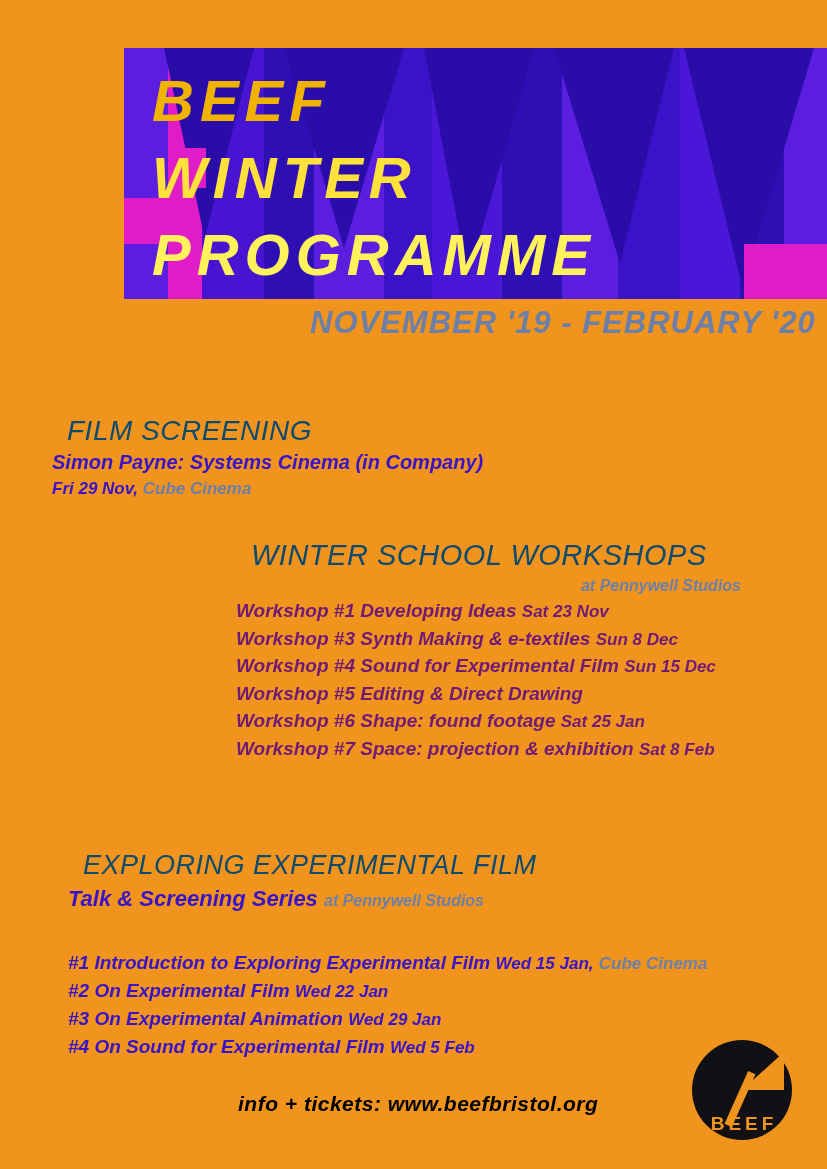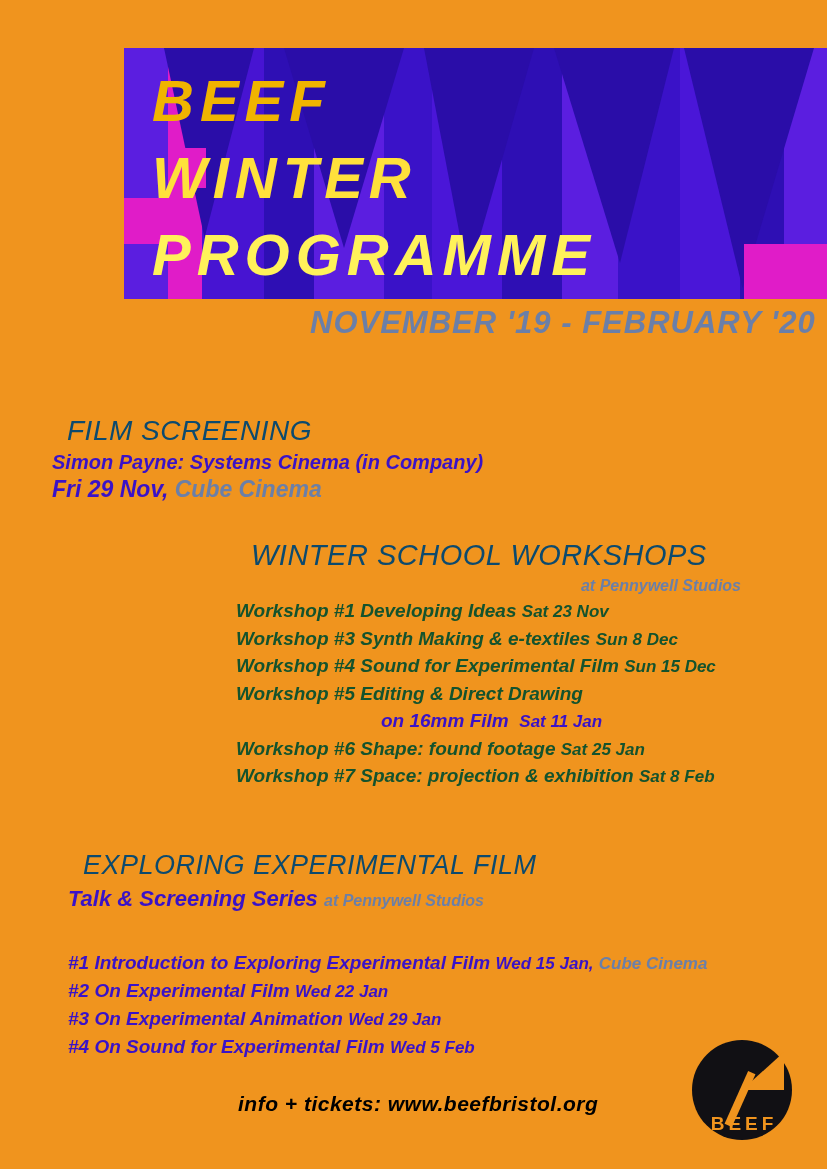--- a/index.html
+++ b/index.html
@@ -82,21 +82,21 @@
     line-height: 34px;
   }
   .film-block .l2 {
     font-size: 20px;
     font-weight: bold;
     font-style: italic;
     color: #3A12C8;
     line-height: 28px;
   }
   .film-block .l3 {
-    font-size: 23px;
+    font-size: 17px;
     font-weight: bold;
     font-style: italic;
     color: #3A12C8;
     line-height: 26px;
   }
   .venue { color: #6B7FA8; }
 
   
   .ws-block {
     position: absolute;
@@ -114,21 +114,21 @@
     font-size: 16px;
     font-weight: bold;
     font-style: italic;
     color: #6B7FA8;
     line-height: 24px;
   }
   .ws-item {
     font-size: 19px;
     font-weight: bold;
     font-style: italic;
-    color: #14532d;
+    color: #701a75;
     line-height: 26.7px;
     white-space: nowrap;
   }
   .ws-item .date {
     font-size: 17px;
   }
   .ws-sub {
     font-size: 19px;
     font-weight: bold;
     font-style: italic;
@@ -291,24 +291,20 @@
   <div class="ws-item">
     <span>Workshop #3 Synth Making &amp; e-textiles</span>
     <span class="date">Sun 8 Dec</span>
   </div>
   <div class="ws-item">
     <span>Workshop #4 Sound for Experimental Film</span>
     <span class="date">Sun 15 Dec</span>
   </div>
   <div class="ws-item">
     <span>Workshop #5 Editing &amp; Direct Drawing</span>
-  </div>
-  <div class="ws-sub">
-    <span>on 16mm Film</span>
-    &nbsp;<span class="date">Sat 11 Jan</span>
   </div>
   <div class="ws-item">
     <span>Workshop #6 Shape: found footage</span>
     <span class="date">Sat 25 Jan</span>
   </div>
   <div class="ws-item">
     <span>Workshop #7 Space: projection &amp; exhibition</span>
     <span class="date">Sat 8 Feb</span>
   </div>
 </div>

